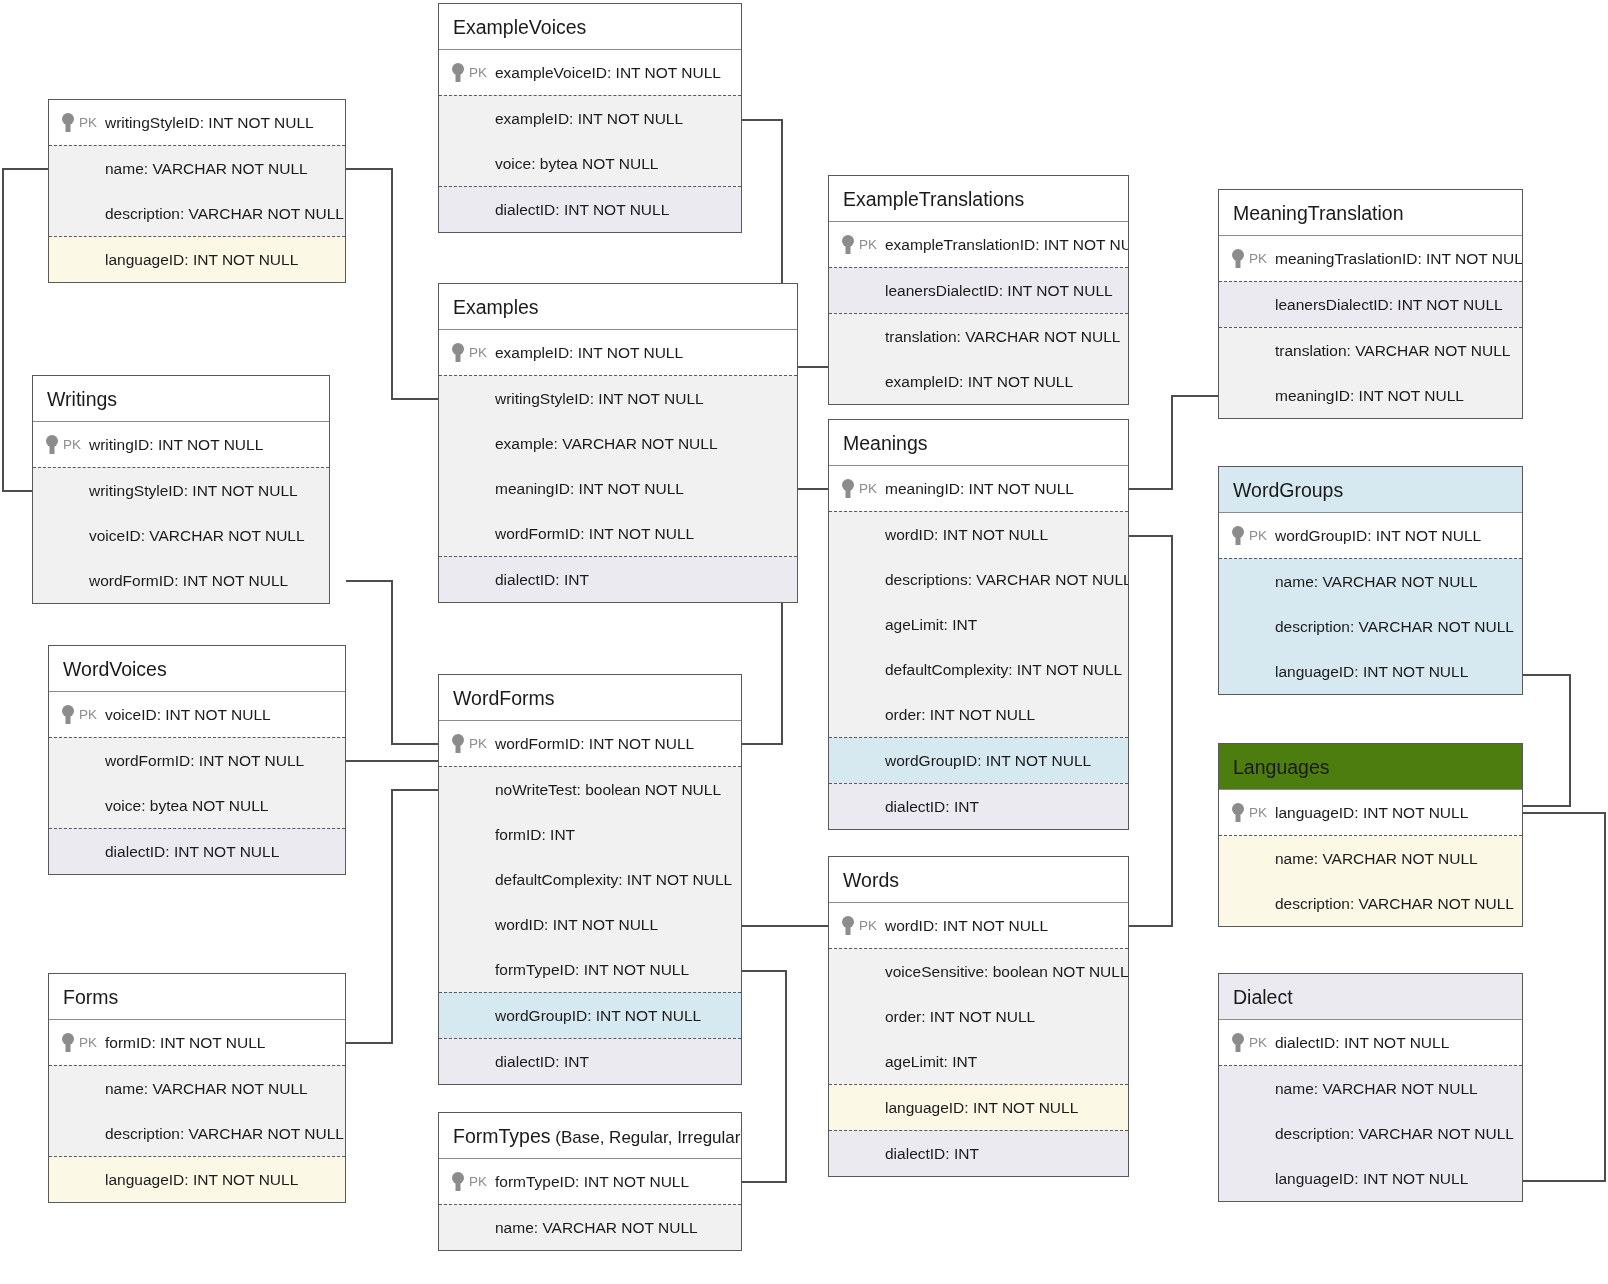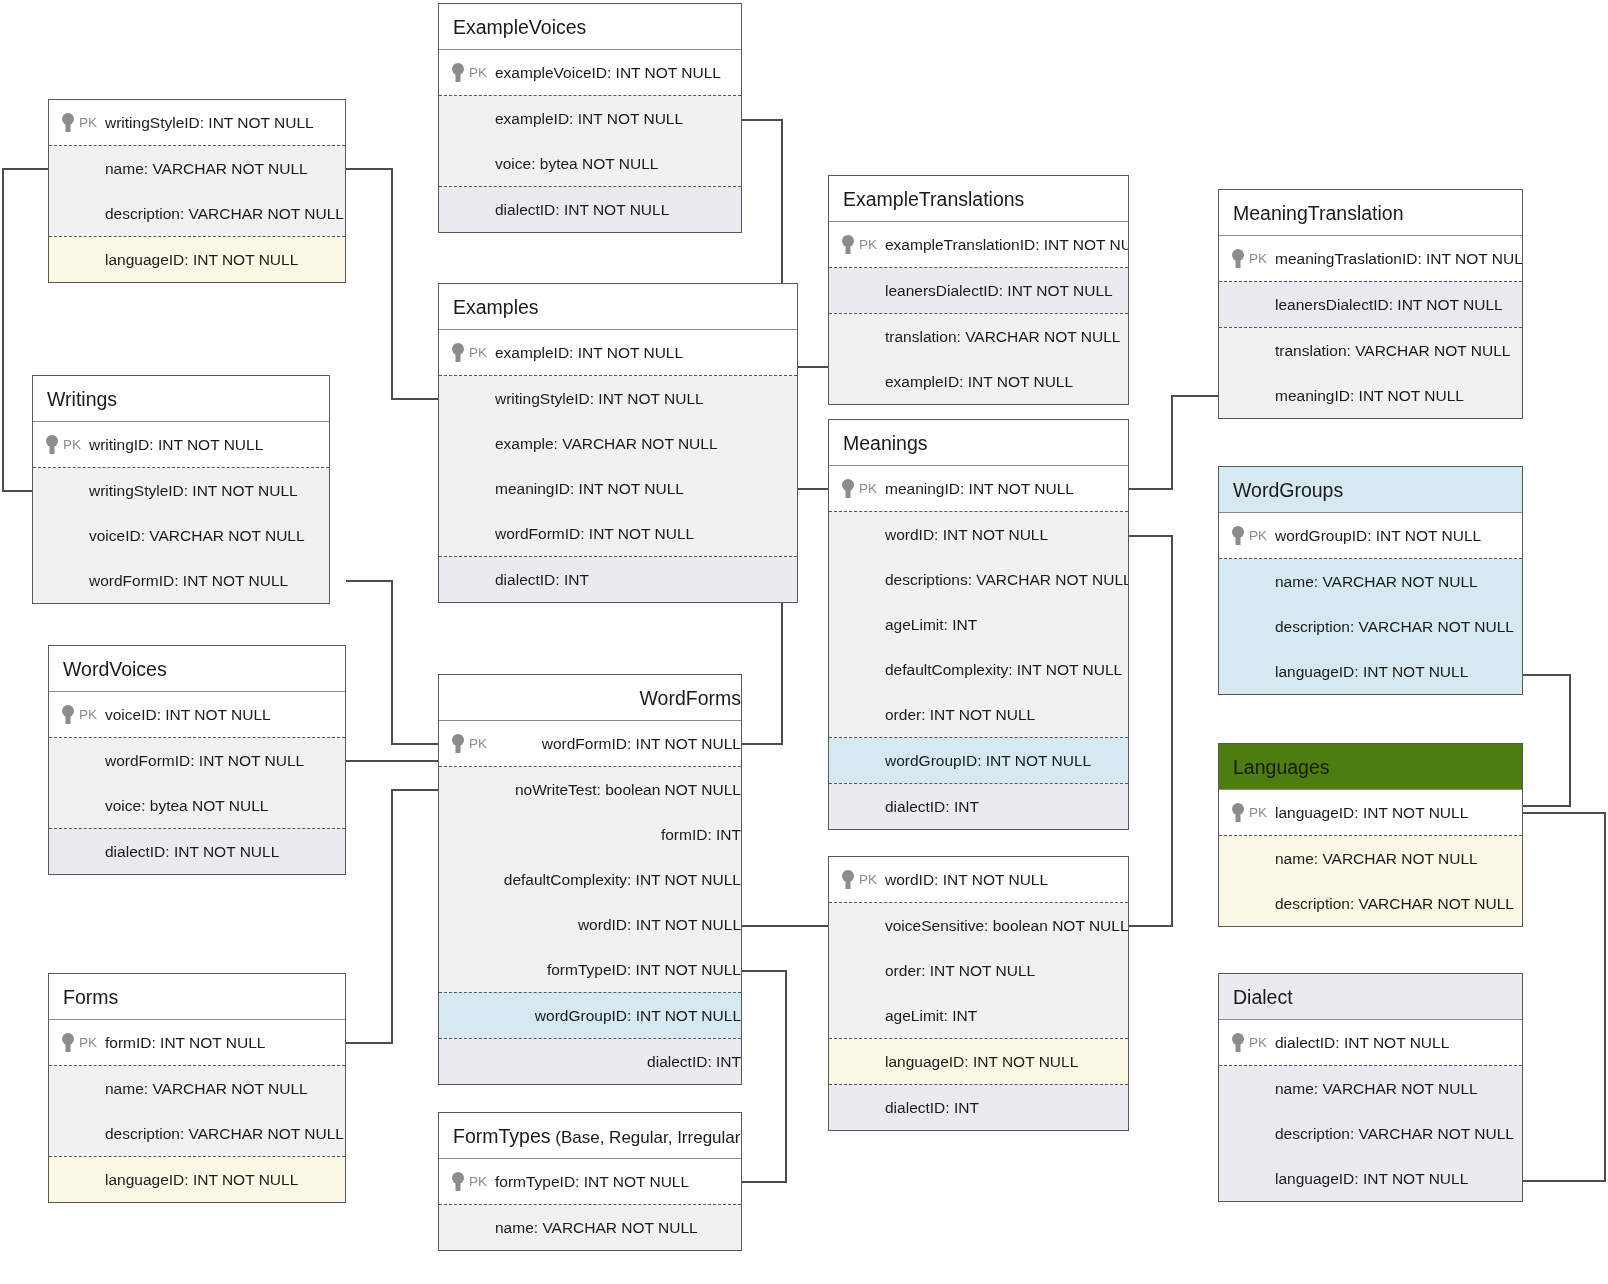--- a/index.html
+++ b/index.html
@@ -190,21 +190,21 @@
     </div>
     <div class="section fill-grey">
       <div class="attr"><span>name: VARCHAR NOT NULL</span></div>
       <div class="attr"><span>description: VARCHAR NOT NULL</span></div>
     </div>
     <div class="section fill-cream">
       <div class="attr"><span>languageID: INT NOT NULL</span></div>
     </div>
   </div>
 
-  <div class="entity" style="left:438px;top:674px;width:304px;text-align:right;">
+  <div class="entity" style="left:438px;top:674px;width:304px;">
     <div class="entity-title">WordForms</div>
     <div class="section fill-white">
       <div class="attr pk">
         <svg class="keyicon" viewBox="0 0 34 22">
             <circle cx="9" cy="7" r="6" fill="#8c8c8c"></circle>
             <rect x="6.5" y="8" width="5" height="12" fill="#8c8c8c"></rect>
           </svg>
         <span class="pklabel">PK</span>
         <span>wordFormID: INT NOT NULL</span>
       </div>
@@ -283,20 +283,21 @@
     </div>
     <div class="section fill-blue">
       <div class="attr"><span>wordGroupID: INT NOT NULL</span></div>
     </div>
     <div class="section fill-lav">
       <div class="attr"><span>dialectID: INT</span></div>
     </div>
   </div>
 
   <div class="entity" style="left:828px;top:856px;width:301px;">
+    <div class="entity-title">Words</div>
     <div class="section fill-white">
       <div class="attr pk">
         <svg class="keyicon" viewBox="0 0 34 22">
             <circle cx="9" cy="7" r="6" fill="#8c8c8c"></circle>
             <rect x="6.5" y="8" width="5" height="12" fill="#8c8c8c"></rect>
           </svg>
         <span class="pklabel">PK</span>
         <span>wordID: INT NOT NULL</span>
       </div>
     </div>

